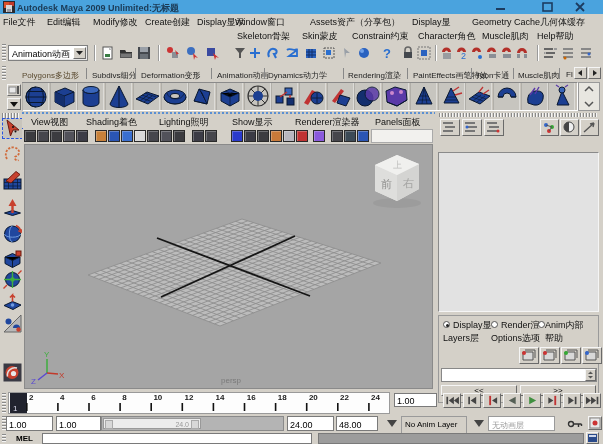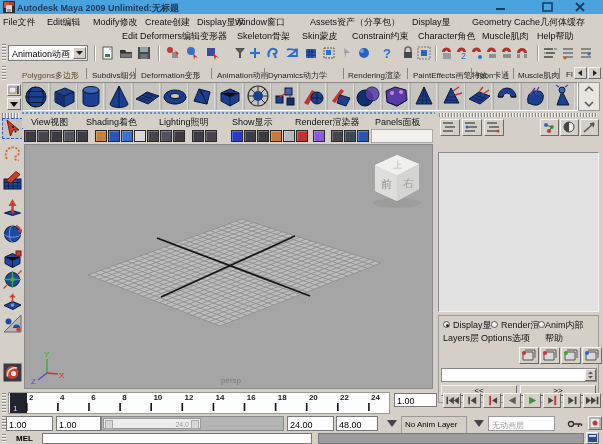--- a/index.html
+++ b/index.html
@@ -61,21 +61,20 @@
  <span class="mi" style="left:47px">Edit编辑</span>
  <span class="mi" style="left:93px">Modify修改</span>
  <span class="mi" style="left:145px">Create创建</span>
  <span class="mi" style="left:197px">Display显示</span>
  <span class="mi" style="left:235px">Window窗口</span>
  <span class="mi" style="left:310px">Assets资产（分享包）</span>
  <span class="mi" style="left:412px">Display显</span>
  <span class="mi" style="left:472px">Geometry Cache几何体缓存</span>
 </div>
 <div class="abs menu2" style="top:28px">
- <span class="mi" style="left:122px">Edit Deformers编辑变形器</span>
  <span class="mi" style="left:237px">Skeleton骨架</span>
  <span class="mi" style="left:302px">Skin蒙皮</span>
  <span class="mi" style="left:352px">Constrain约束</span>
  <span class="mi" style="left:418px">Character角色</span>
  <span class="mi" style="left:482px">Muscle肌肉</span>
  <span class="mi" style="left:537px">Help帮助</span>
 </div>
 
 <div class="abs toolbar">
  <div class="handlev" style="left:2px;top:2px;height:18px"></div>
@@ -554,21 +553,21 @@
     <div class="abs" style="left:1px;top:203px;width:161px;height:88px;background:#d4d0c8;border:1px solid #9a9a9a">
       <div class="abs" style="left:4px;top:5px;width:7px;height:7px;border-radius:50%;background:#fff;border:1px solid #555">
         <div class="abs" style="left:1.5px;top:1.5px;width:3px;height:3px;border-radius:50%;background:#222"></div>
       </div>
       <div class="abs" style="left:52px;top:5px;width:7px;height:7px;border-radius:50%;background:#fff;border:1px solid #555"></div>
       <div class="abs" style="left:99px;top:5px;width:7px;height:7px;border-radius:50%;background:#fff;border:1px solid #555"></div>
       <span class="vmi" style="left:14px;top:3px">Display显</span>
       <span class="vmi" style="left:62px;top:3px">Render渲</span>
       <span class="vmi" style="left:106px;top:3px">Anim内部</span>
       <span class="vmi" style="left:4px;top:16px">Layers层</span>
-      <span class="vmi" style="left:42px;top:16px">Options选项</span>
+      <span class="vmi" style="left:52px;top:16px">Options选项</span>
       <span class="vmi" style="left:106px;top:16px">帮助</span>
       <div class="btn3d" style="left:80px;top:31px;width:20px;height:17px"><svg width="18" height="15" viewBox="0 0 18 15">
           <path d="M3 4 h10 v8 h-10 z" fill="#d8d8d8" stroke="#555"></path>
           <path d="M5 2 h10 v8" fill="none" stroke="#555"></path>
           <circle cx="4" cy="5" r="2" fill="#c33"></circle>
         </svg></div>
       <div class="btn3d" style="left:101px;top:31px;width:20px;height:17px"><svg width="18" height="15" viewBox="0 0 18 15">
           <path d="M3 4 h10 v8 h-10 z" fill="#d8d8d8" stroke="#555"></path>
           <path d="M5 2 h10 v8" fill="none" stroke="#555"></path>
           <circle cx="4" cy="5" r="2" fill="#c33"></circle>

